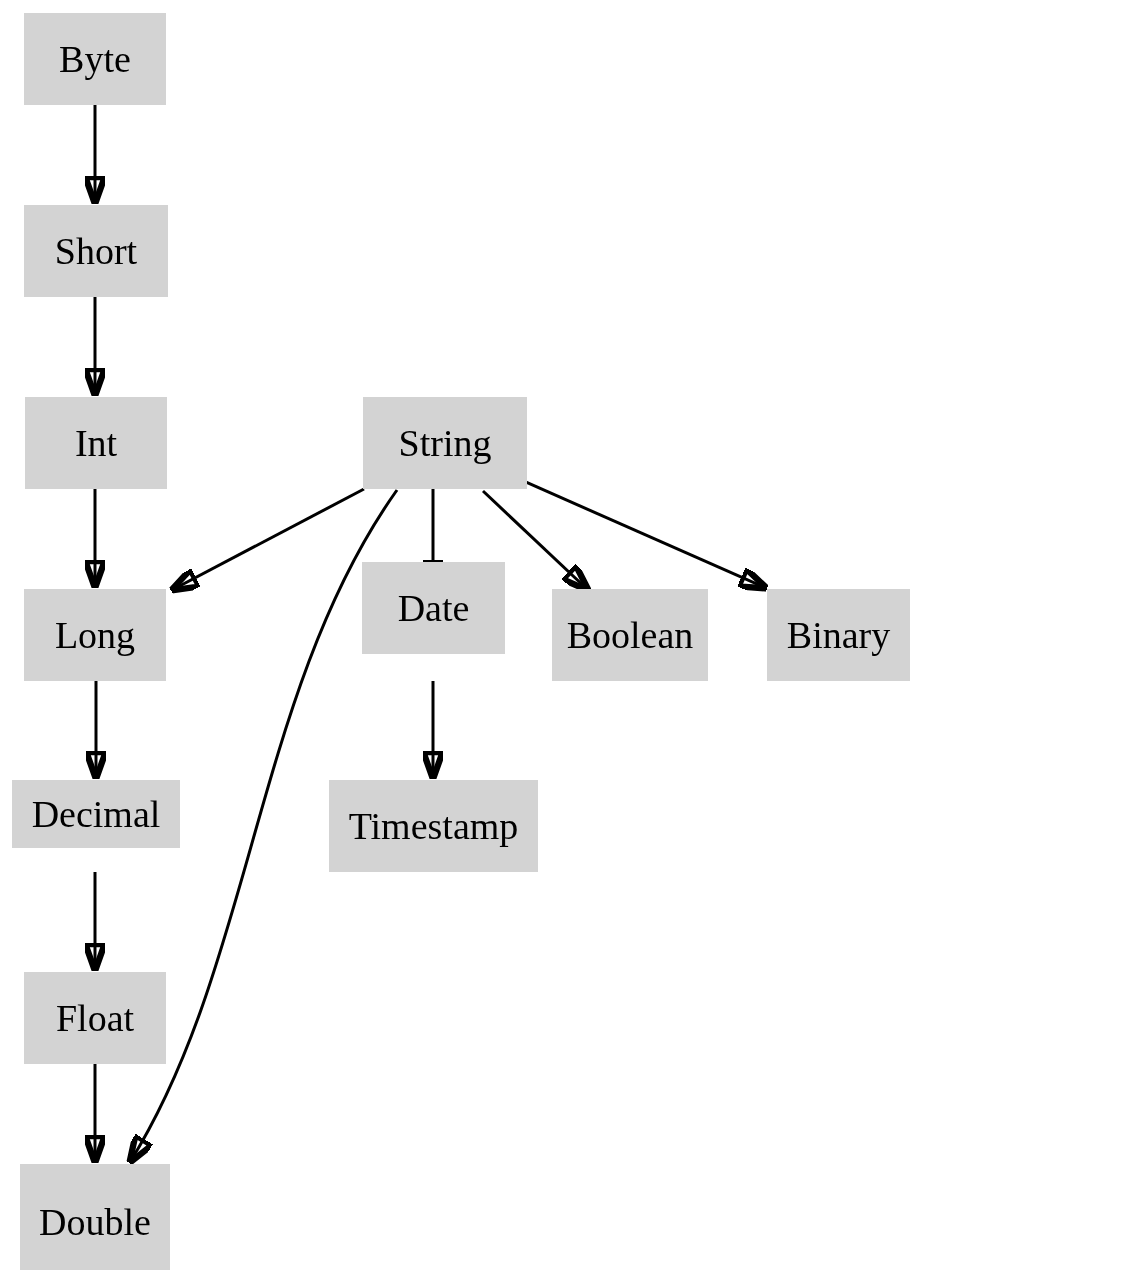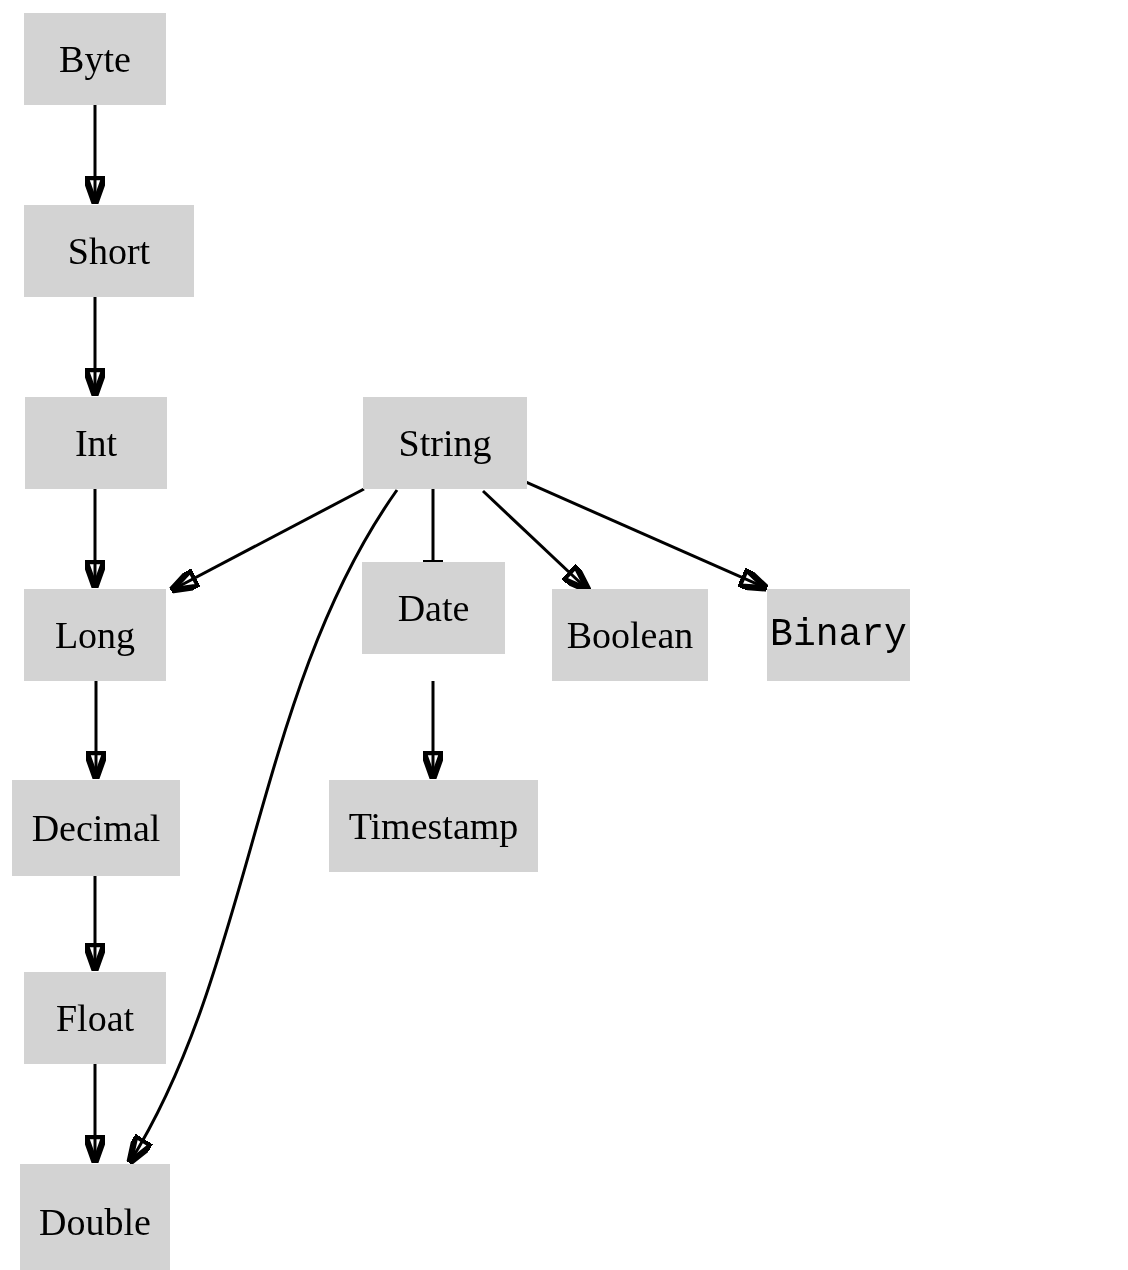--- a/index.html
+++ b/index.html
@@ -59,25 +59,25 @@
     <path d="M95 1064 L95 1162" marker-end="url(#arrow)"></path>
     <path d="M364 489 L172 590" marker-end="url(#arrow)"></path>
     <path d="M397 490 C255 690 254 963 130 1162" marker-end="url(#arrow)"></path>
     <path d="M433 489 L433 587" marker-end="url(#arrow)"></path>
     <path d="M483 491 L588 590" marker-end="url(#arrow)"></path>
     <path d="M503 472 L766 588" marker-end="url(#arrow)"></path>
     <path d="M433 681 L433 778" marker-end="url(#arrow)"></path>
   </svg>
 
   <div class="node" style="left:24px;  top:13px;   width:142px; height:92px;">Byte</div>
-  <div class="node" style="left:24px;  top:205px;  width:170px; height:92px;">Short</div>
+  <div class="node" style="left:24px;  top:205px;  width:144px; height:92px;">Short</div>
   <div class="node" style="left:25px;  top:397px;  width:142px; height:92px;">Int</div>
   <div class="node" style="left:24px;  top:589px;  width:142px; height:92px;">Long</div>
-  <div class="node" style="left:12px;  top:780px;  width:168px; height:96px;">Decimal</div>
+  <div class="node" style="left:12px;  top:780px;  width:168px; height:68px;">Decimal</div>
   <div class="node" style="left:24px;  top:972px;  width:142px; height:92px;">Float</div>
   <div class="node" style="left:20px;  top:1164px; width:150px; height:116px;text-align:right;">Double</div>
   <div class="node" style="left:363px; top:397px;  width:164px; height:92px;">String</div>
   <div class="node" style="left:362px; top:562px;  width:143px; height:92px;">Date</div>
   <div class="node" style="left:329px; top:780px;  width:209px; height:92px;">Timestamp</div>
   <div class="node" style="left:552px; top:589px;  width:156px; height:92px;">Boolean</div>
-  <div class="node" style="left:767px; top:589px;  width:143px; height:92px;font-family:Liberation Mono, monospace;">Binary</div>
+  <div class="node" style="left:767px; top:589px;  width:143px; height:92px;">Binary</div>
 
 </div>
 
 </body></html>

